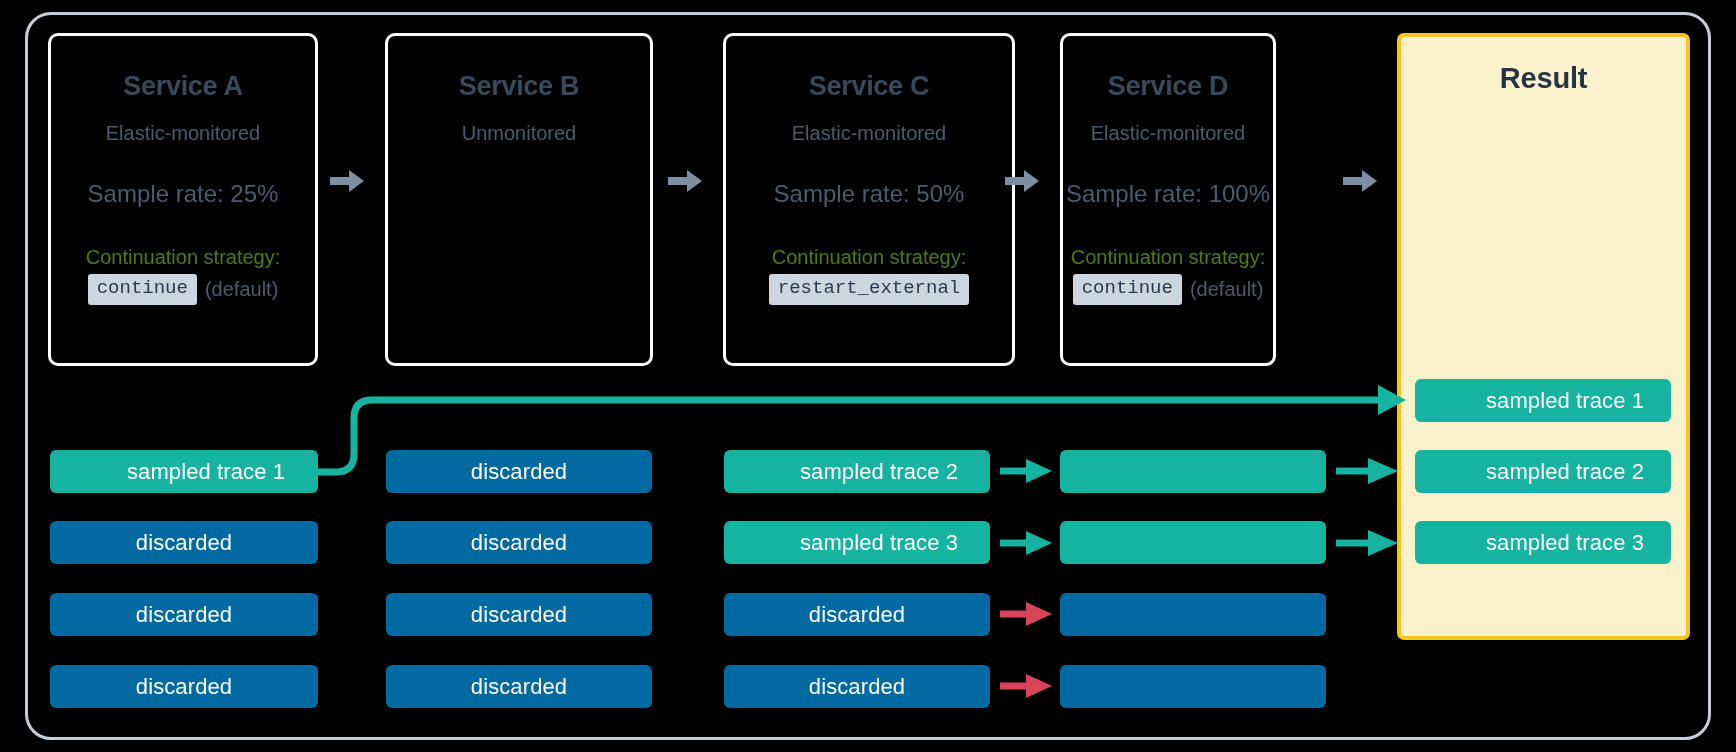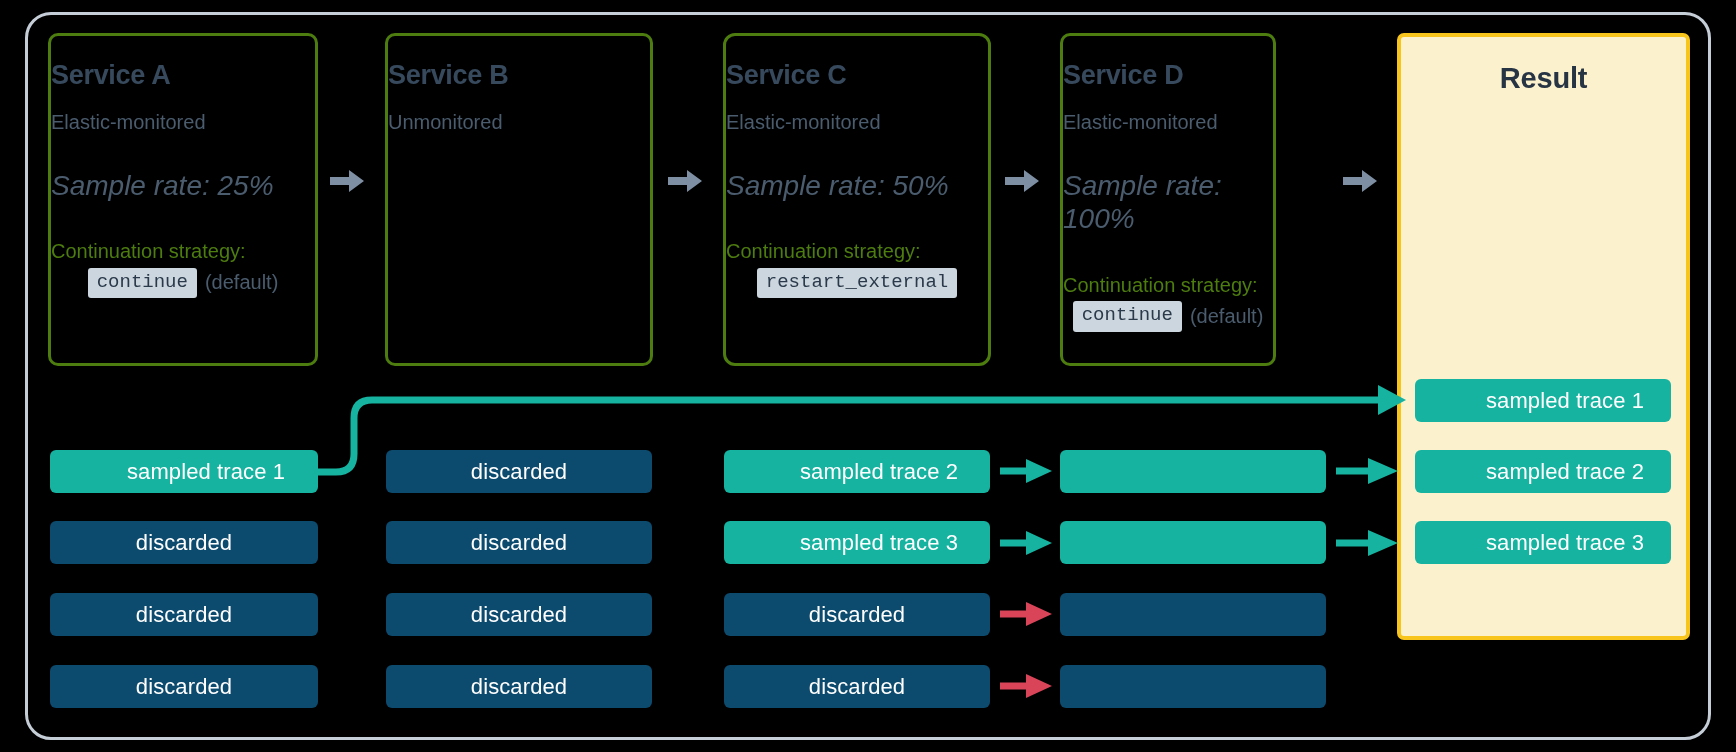--- a/index.html
+++ b/index.html
@@ -65,47 +65,47 @@
     font-weight: bold;
     color: #273444;
     letter-spacing: -0.2px;
   }
 
   
   .service-card {
     position: absolute;
     top: 33px;
     height: 333px;
-    border: 3px solid #4d7c0f;
+    border: 3px solid #ffffff;
     border-radius: 10px;
     background: transparent;
-    padding-top: 25px;
+    padding-top: 36px;
+    text-align: center;
   }
 
   .svc-title {
     font-size: 27px;
     font-weight: bold;
     color: #37495c;
     line-height: 1.1;
     letter-spacing: -0.3px;
   }
 
   .svc-sub {
     margin-top: 19px;
     font-size: 20px;
     color: #4a5c6e;
     line-height: 1.2;
   }
 
   .svc-rate {
     margin-top: 35px;
-    font-size: 28px;
+    font-size: 24px;
     color: #4a5c6e;
     line-height: 1.2;
-    font-style: italic;
   }
 
   .svc-strategy-label {
     margin-top: 36px;
     font-size: 20px;
     color: #4d7c0f;
     line-height: 1.32;
   }
 
   .svc-code-row {
@@ -152,21 +152,21 @@
     display: flex;
     align-items: center;
     justify-content: center;
     font-size: 22px;
     color: #ffffff;
     letter-spacing: 0.1px;
     white-space: nowrap;
   }
 
   .bar.sampled   { background: #16b3a0; padding-left: 44px; }
-  .bar.discarded { background: #0c4a6e; }
+  .bar.discarded { background: #0369a1; }
 </style>
 </head>
 <body>
 
 <div id="stage">
 
   <div class="result-panel"></div>
 
   <div class="outer-frame"></div>
 
@@ -179,21 +179,21 @@
       <span class="code-chip">continue</span>
       <span class="code-note">(default)</span>
     </div>
   </div>
 
   <div class="service-card" id="card-b" style="left:385px; width:268px;">
     <div class="svc-title">Service B</div>
     <div class="svc-sub">Unmonitored</div>
   </div>
 
-  <div class="service-card" id="card-c" style="left:723px; width:268px;border-radius:12px;">
+  <div class="service-card" id="card-c" style="left:723px; width:292px;">
     <div class="svc-title">Service C</div>
     <div class="svc-sub">Elastic-monitored</div>
     <div class="svc-rate">Sample rate: 50%</div>
     <div class="svc-strategy-label">Continuation strategy:</div>
     <div class="svc-code-row">
       <span class="code-chip">restart_external</span>
     </div>
   </div>
 
   <div class="service-card" id="card-d" style="left:1060px; width:216px;">

